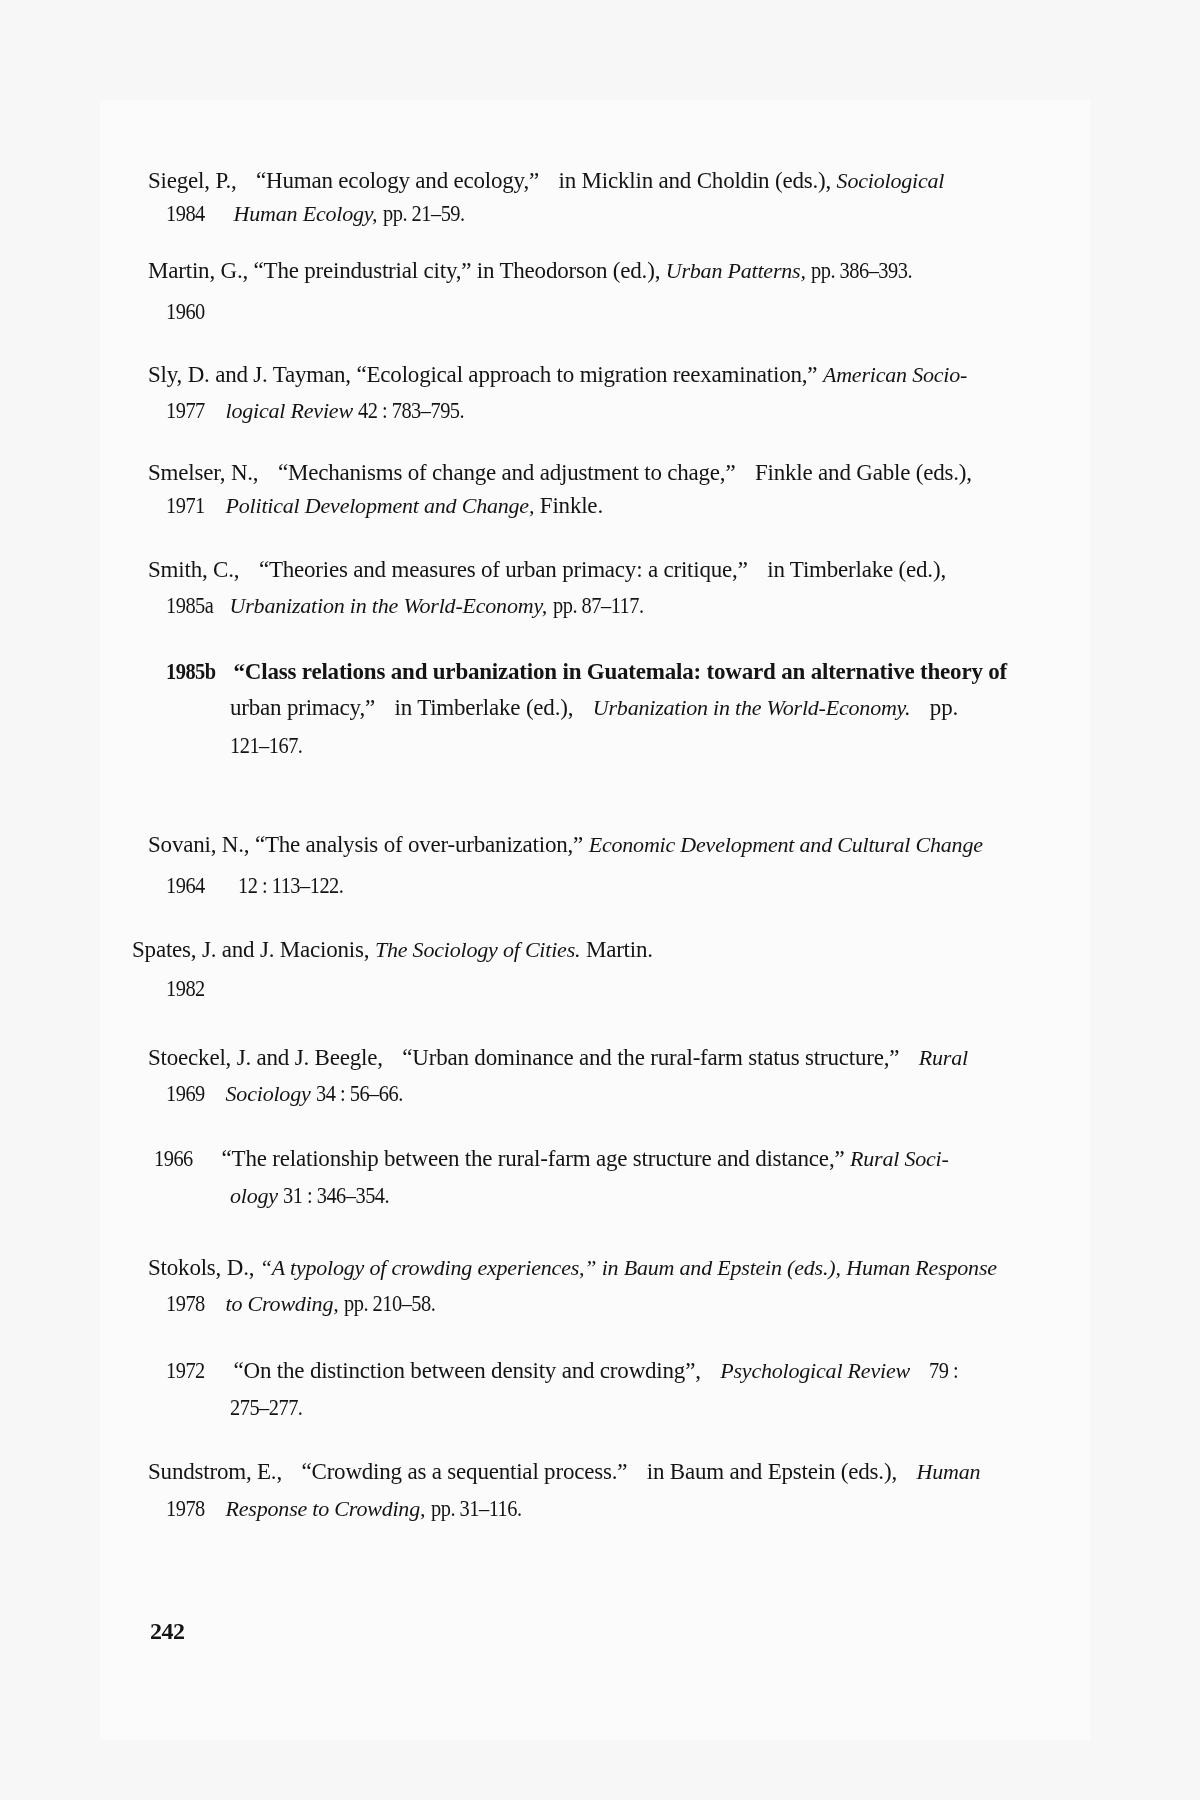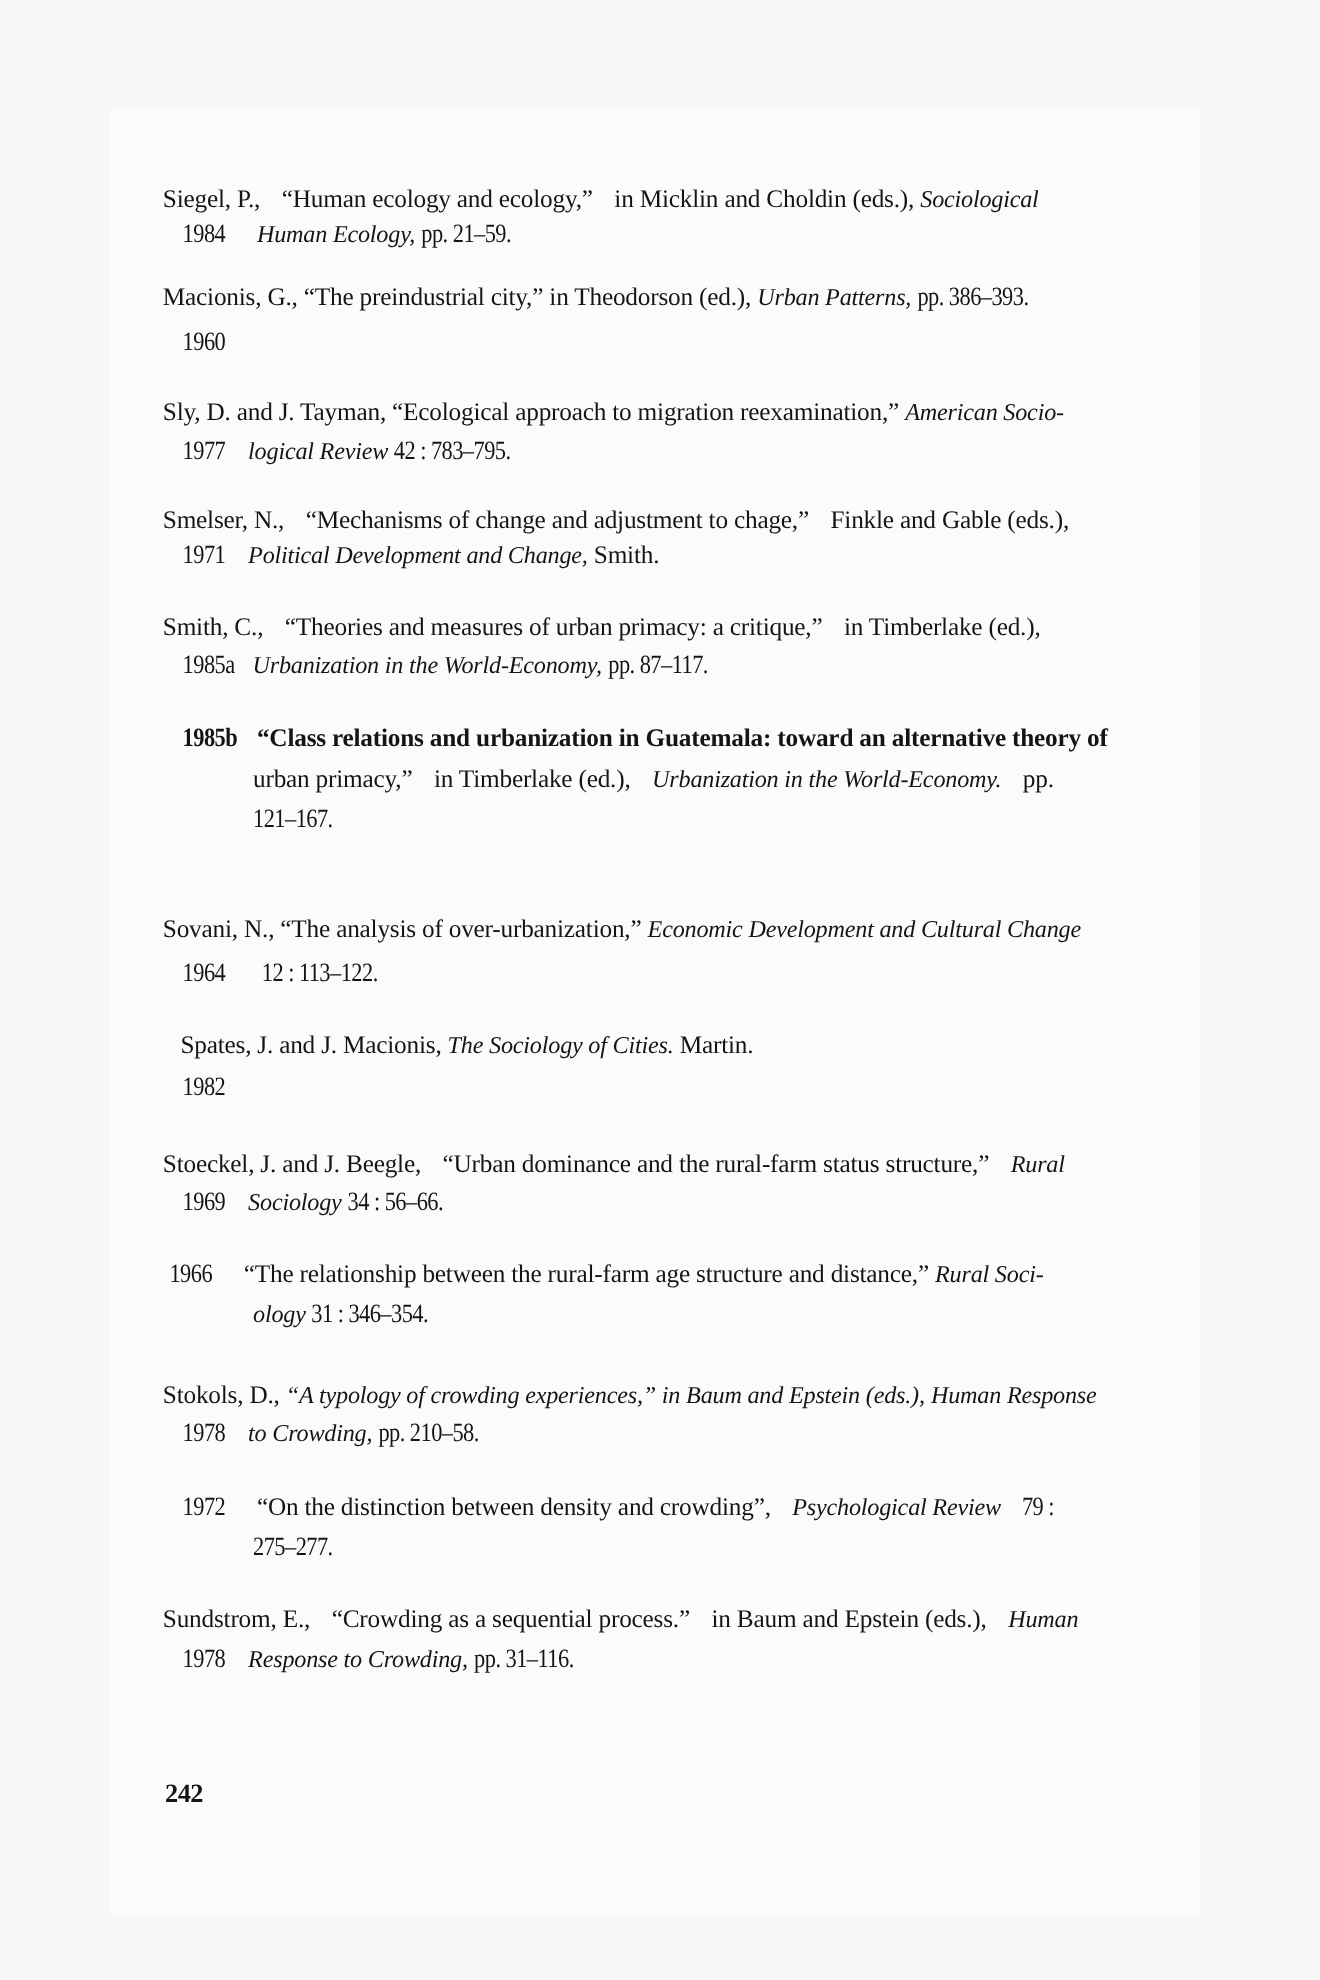--- a/index.html
+++ b/index.html
@@ -62,21 +62,21 @@
   <span>in Micklin and Choldin (eds.),</span>
   <span class="it">Sociological</span>
 </div>
 <div class="line" style="left:166px;top:198px;">
   <span class="num" style="width:62px">1984</span>
   <span class="it">Human Ecology,</span>
   <span class="num">pp. 21–59.</span>
 </div>
 
 <div class="line" style="left:148px;top:255px;">
-  <span>Macionis, G.,</span>
+  <span>Martin, G.,</span>
   <span>“The preindustrial city,”</span>
   <span>in Theodorson (ed.),</span>
   <span class="it">Urban Patterns,</span>
   <span class="num">pp. 386–393.</span>
 </div>
 <div class="line" style="left:166px;top:296px;">
   <span class="num">1960</span>
 </div>
 
 <div class="line" style="left:148px;top:360px;">
@@ -91,21 +91,21 @@
 </div>
 
 <div class="line" style="left:148px;top:458px;">
   <span>Smelser, N.,</span><span class="gap"></span>
   <span>“Mechanisms of change and adjustment to chage,”</span><span class="gap"></span>
   <span>Finkle and Gable (eds.),</span>
 </div>
 <div class="line" style="left:166px;top:490px;">
   <span class="num" style="width:54px">1971</span>
   <span class="it">Political Development and Change,</span>
-  <span>Smith.</span>
+  <span>Finkle.</span>
 </div>
 
 <div class="line" style="left:148px;top:555px;">
   <span>Smith, C.,</span><span class="gap"></span>
   <span>“Theories and measures of urban primacy: a critique,”</span><span class="gap"></span>
   <span>in Timberlake (ed.),</span>
 </div>
 <div class="line" style="left:166px;top:590px;">
   <span class="num" style="width:58px">1985a</span>
   <span class="it">Urbanization in the World-Economy,</span>
@@ -129,21 +129,21 @@
 <div class="line" style="left:148px;top:830px;">
   <span>Sovani, N.,</span>
   <span>“The analysis of over-urbanization,”</span>
   <span class="it">Economic Development and Cultural Change</span>
 </div>
 <div class="line" style="left:166px;top:870px;">
   <span class="num" style="width:66px">1964</span>
   <span class="num">12 : 113–122.</span>
 </div>
 
-<div class="line" style="left:164px;top:935px;">
+<div class="line" style="left:132px;top:935px;">
   <span>Spates, J. and J. Macionis,</span>
   <span class="it">The Sociology of Cities.</span>
   <span>Martin.</span>
 </div>
 <div class="line" style="left:166px;top:973px;">
   <span class="num">1982</span>
 </div>
 
 <div class="line" style="left:148px;top:1043px;">
   <span>Stoeckel, J. and J. Beegle,</span><span class="gap"></span>

